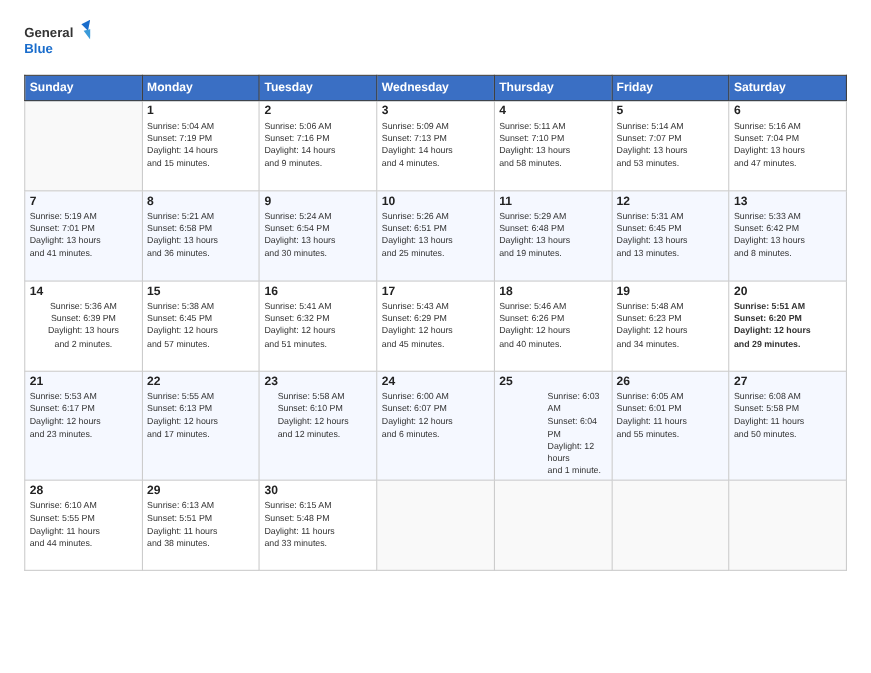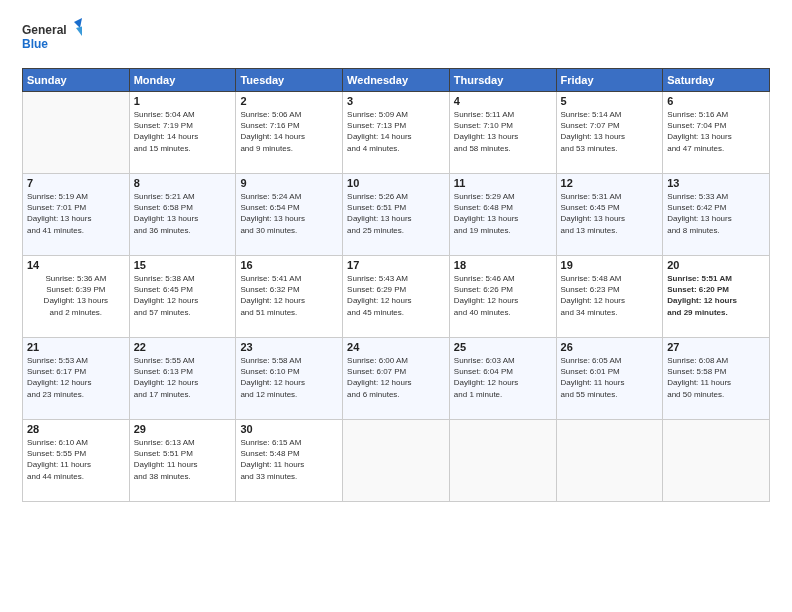--- a/index.html
+++ b/index.html
@@ -270,35 +270,35 @@
           </td>
           <td>
             <span class="day-num">22</span>
             <div class="day-info" style="white-space: pre-line;">Sunrise: 5:55 AM
 Sunset: 6:13 PM
 Daylight: 12 hours
 and 17 minutes.</div>
           </td>
           <td>
             <span class="day-num">23</span>
-            <div class="day-info" style="white-space: pre-line;">Sunrise: 5:58 AM
+            <div class="day-info" style="white-space: pre-line; margin-left: 12px;">Sunrise: 5:58 AM
 Sunset: 6:10 PM
 Daylight: 12 hours
 and 12 minutes.</div>
           </td>
           <td>
             <span class="day-num">24</span>
             <div class="day-info" style="white-space: pre-line;">Sunrise: 6:00 AM
 Sunset: 6:07 PM
 Daylight: 12 hours
 and 6 minutes.</div>
           </td>
           <td>
             <span class="day-num">25</span>
-            <div class="day-info" style="white-space: pre-line;">Sunrise: 6:03 AM
+            <div class="day-info" style="white-space: pre-line; margin-left: 44px;">Sunrise: 6:03 AM
 Sunset: 6:04 PM
 Daylight: 12 hours
 and 1 minute.</div>
           </td>
           <td>
             <span class="day-num">26</span>
             <div class="day-info" style="white-space: pre-line;">Sunrise: 6:05 AM
 Sunset: 6:01 PM
 Daylight: 11 hours
 and 55 minutes.</div>

